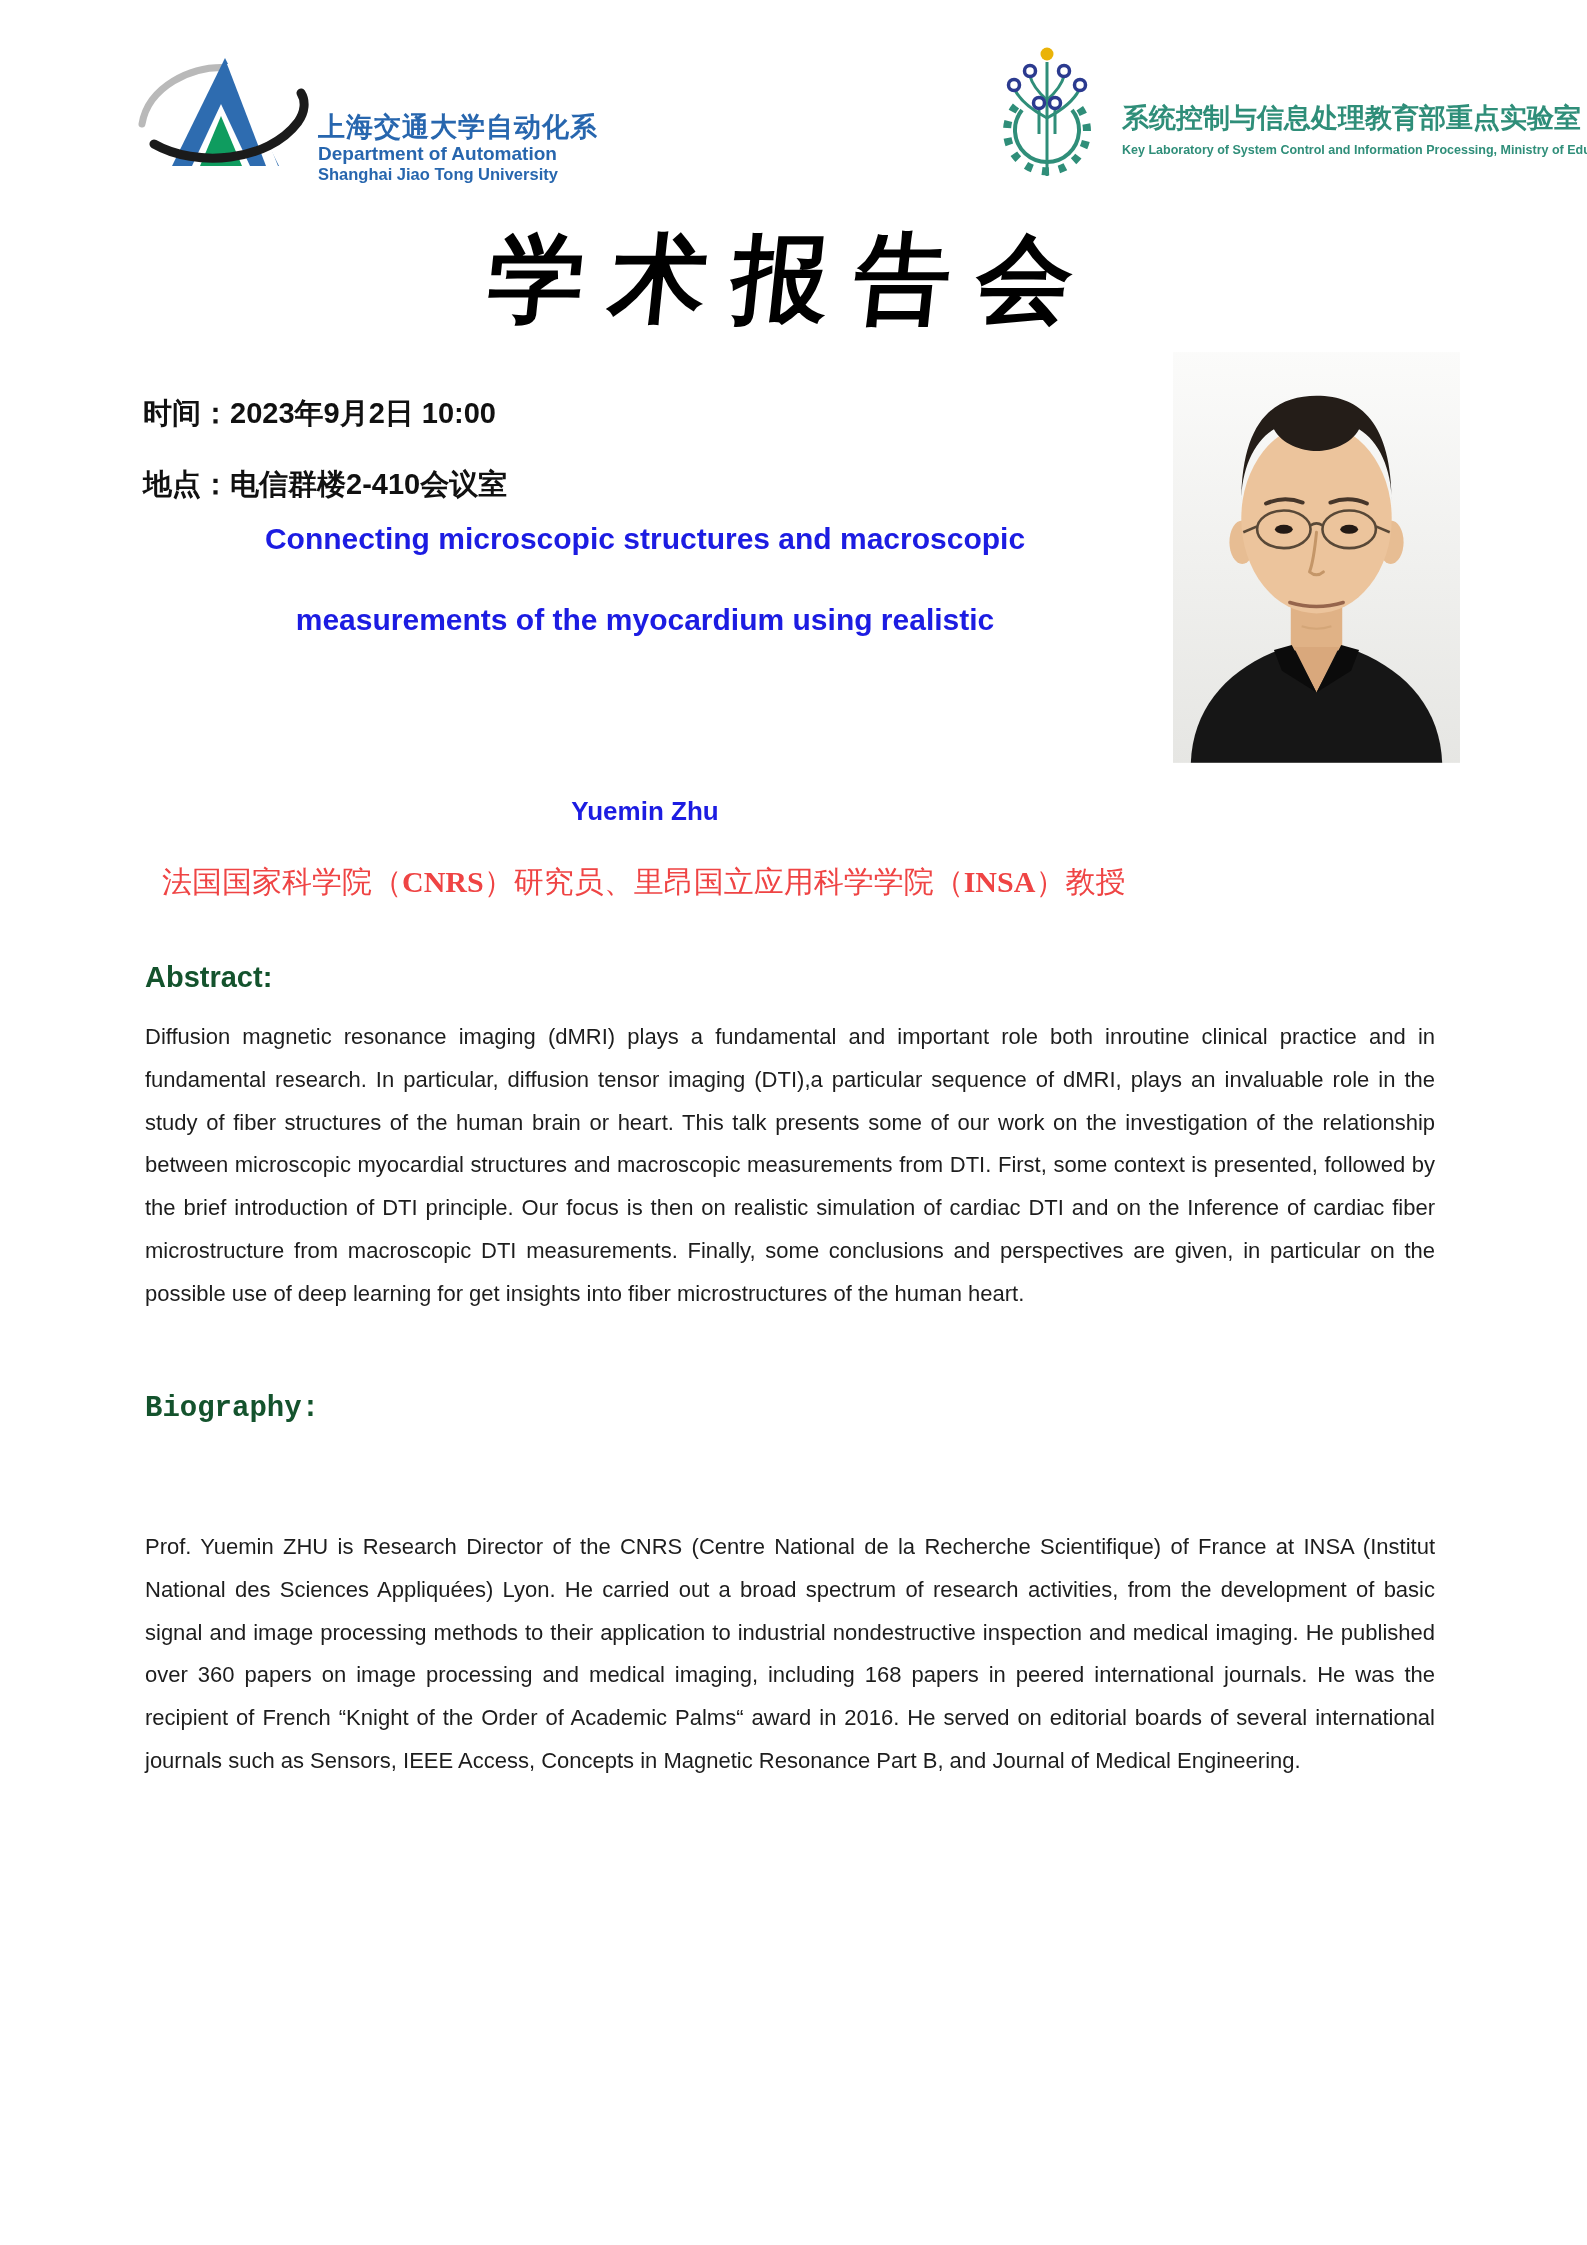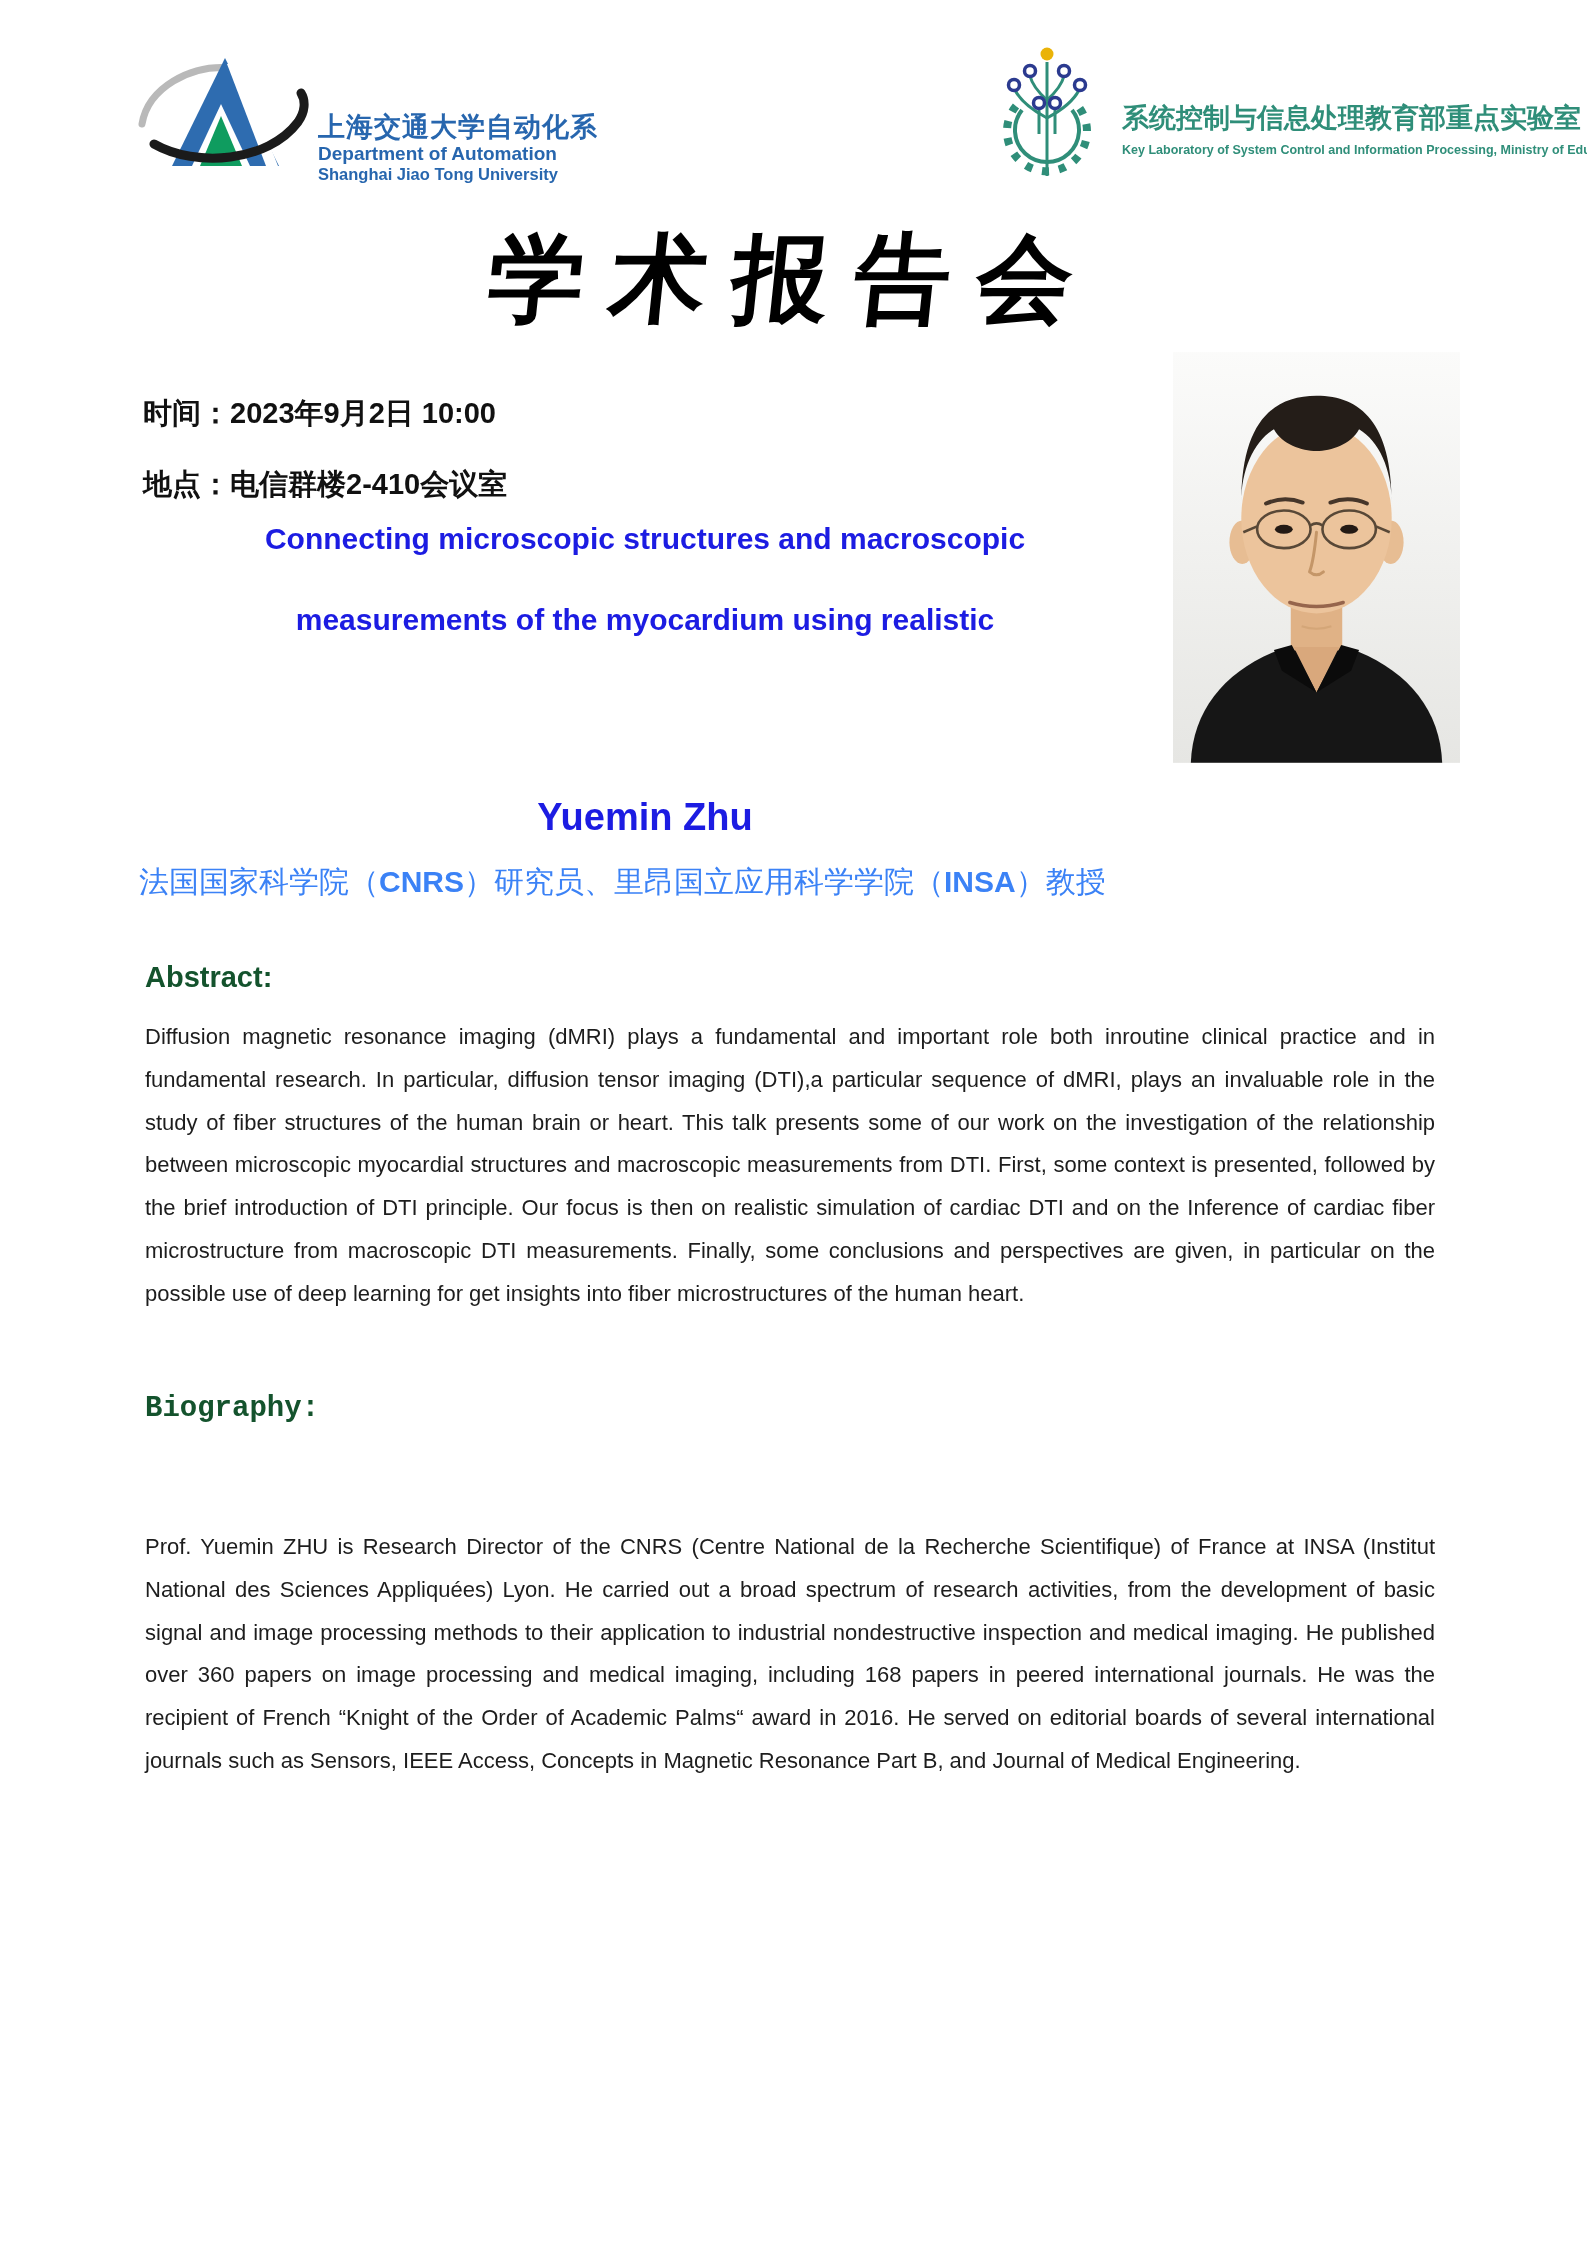--- a/index.html
+++ b/index.html
@@ -33,23 +33,23 @@
   .event .row { white-space:nowrap;margin-top:24px; }
 
   
   .photo { position:absolute; left:1173px; top:350px; width:287px; height:415px; }
   .photo svg { display:block; width:100%; height:100%; }
 
   
   .talk-title { position:absolute; left:145px; top:524px; width:1000px; text-align:center; }
   .talk-line  { color:#1c1ce2; font-weight:700; font-size:30px; line-height:30px; margin-bottom:51px; white-space:nowrap; }
   .speaker    { position:absolute; left:145px; top:796px; width:1000px; text-align:center;
-                color:#1c1ce2; font-weight:700; font-size:38px; }
+                color:#1c1ce2; font-weight:700; font-size:26px; }
 
-  .affiliation { position:absolute; left:139px; top:862px; width:1330px; font-size:30px; color:#3b82f6; white-space:nowrap; }
+  .affiliation { position:absolute; left:162px; top:862px; width:1330px; font-size:30px; color:#ef4444; white-space:nowrap;font-family:Liberation Serif, serif; }
   .affiliation b { font-weight:700; }
 
   
   .sec-heading { position:absolute; left:145px; font-size:29px; font-weight:700; color:#14532d; }
   .abstract-heading { top:961px; }
   .bio-heading      { top:1392px;font-family:Liberation Mono, monospace; }
   .sec-body {
     position:absolute; left:145px; width:1290px;
     font-size:22px; line-height:42.8px; color:#1d1d1d;
     text-align:justify; text-justify:inter-word;

